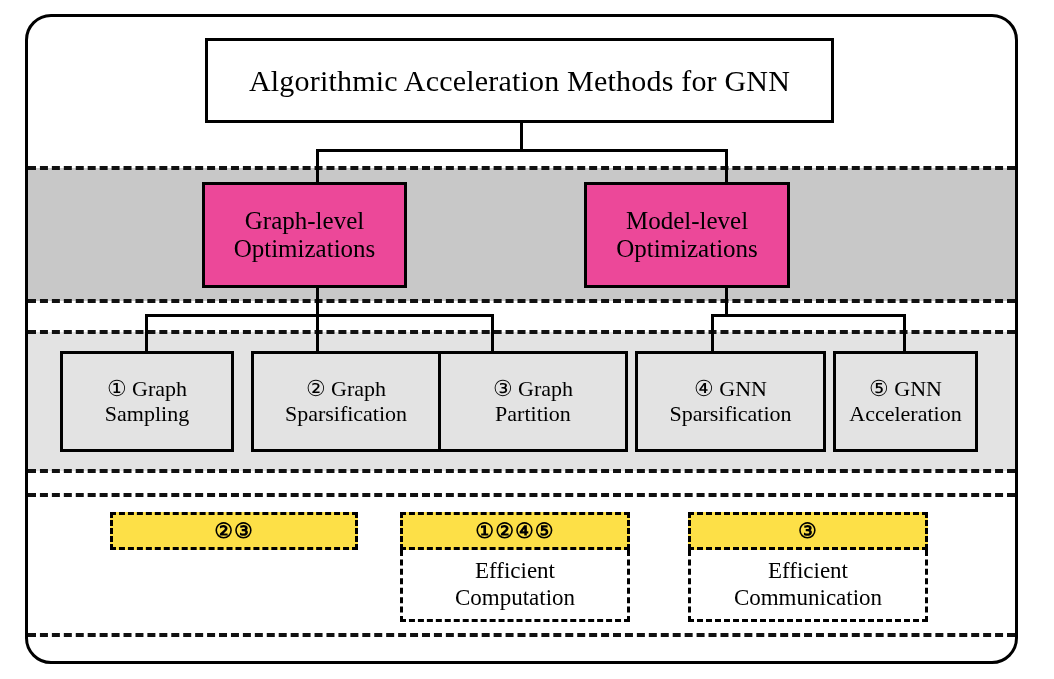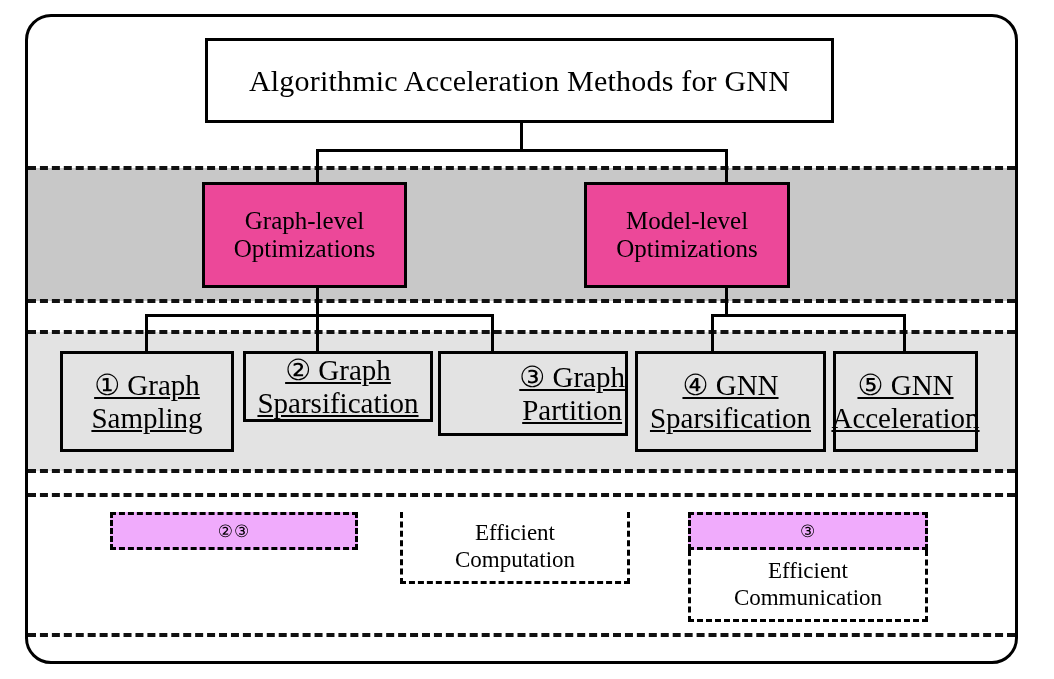--- a/index.html
+++ b/index.html
@@ -78,40 +78,40 @@
   .node.filled-light { background: #e3e3e3; }
 
   .node-title {
     font-size: 30px;
     letter-spacing: 0.2px;
   }
   .node-l2 {
     font-size: 25px;
   }
   .node-l3 {
-    font-size: 29px;
-    text-decoration: underline;
+    font-size: 22px;
   }
 
   
   .dbox {
     position: absolute;
     box-sizing: border-box;
     background: #ffffff;
   }
   .dbox-head {
     box-sizing: border-box;
     border: 3px dashed #000;
     height: 38px;
     display: flex;
     align-items: center;
     justify-content: center;
-    font-size: 17px;
+    font-size: 21px;
     letter-spacing: 1px;
-    background: #f0abfc;
+    background: #fde047;
+    font-weight: bold;
   }
   .dbox-body {
     box-sizing: border-box;
     border: 3px dashed #000;
     border-top: none;
     height: 72px;
     display: flex;
     align-items: center;
     justify-content: center;
     text-align: center;
@@ -168,45 +168,46 @@
   <div class="node node-l2 filled-dark" style="left:584px; top:182px; width:206px; height:106px;">
     <span class="nowrap">Model-level
 Optimizations</span>
   </div>
 
   <div class="node node-l3 filled-light" style="left:60px; top:351px; width:174px; height:101px;">
     <span class="nowrap">①  Graph
 Sampling</span>
   </div>
 
-  <div class="node node-l3 filled-light" style="left:243px; top:351px; width:190px; height:71px;text-align:center;">
+  <div class="node node-l3 filled-light" style="left:251px; top:351px; width:190px; height:101px;text-align:center;">
     <span class="nowrap">② Graph
 Sparsification</span>
   </div>
 
-  <div class="node node-l3 filled-light" style="left:438px; top:351px; width:190px; height:85px;justify-content:flex-end;">
+  <div class="node node-l3 filled-light" style="left:438px; top:351px; width:190px; height:101px;">
     <span class="nowrap">③ Graph
 Partition</span>
   </div>
 
   <div class="node node-l3 filled-light" style="left:635px; top:351px; width:191px; height:101px;">
     <span class="nowrap">④ GNN
 Sparsification</span>
   </div>
 
   <div class="node node-l3 filled-light" style="left:833px; top:351px; width:145px; height:101px;">
     <span class="nowrap">⑤ GNN
 Acceleration</span>
   </div>
 
   <div class="dbox" style="left:110px; top:512px; width:248px;">
     <div class="dbox-head">②③</div>
   </div>
 
   <div class="dbox" style="left:400px; top:512px; width:230px;">
+    <div class="dbox-head">①②④⑤</div>
     <div class="dbox-body">
       <span class="nowrap">Efficient
 Computation</span>
     </div>
   </div>
 
   <div class="dbox" style="left:688px; top:512px; width:240px;">
     <div class="dbox-head">③</div>
     <div class="dbox-body">
       <span class="nowrap">Efficient

